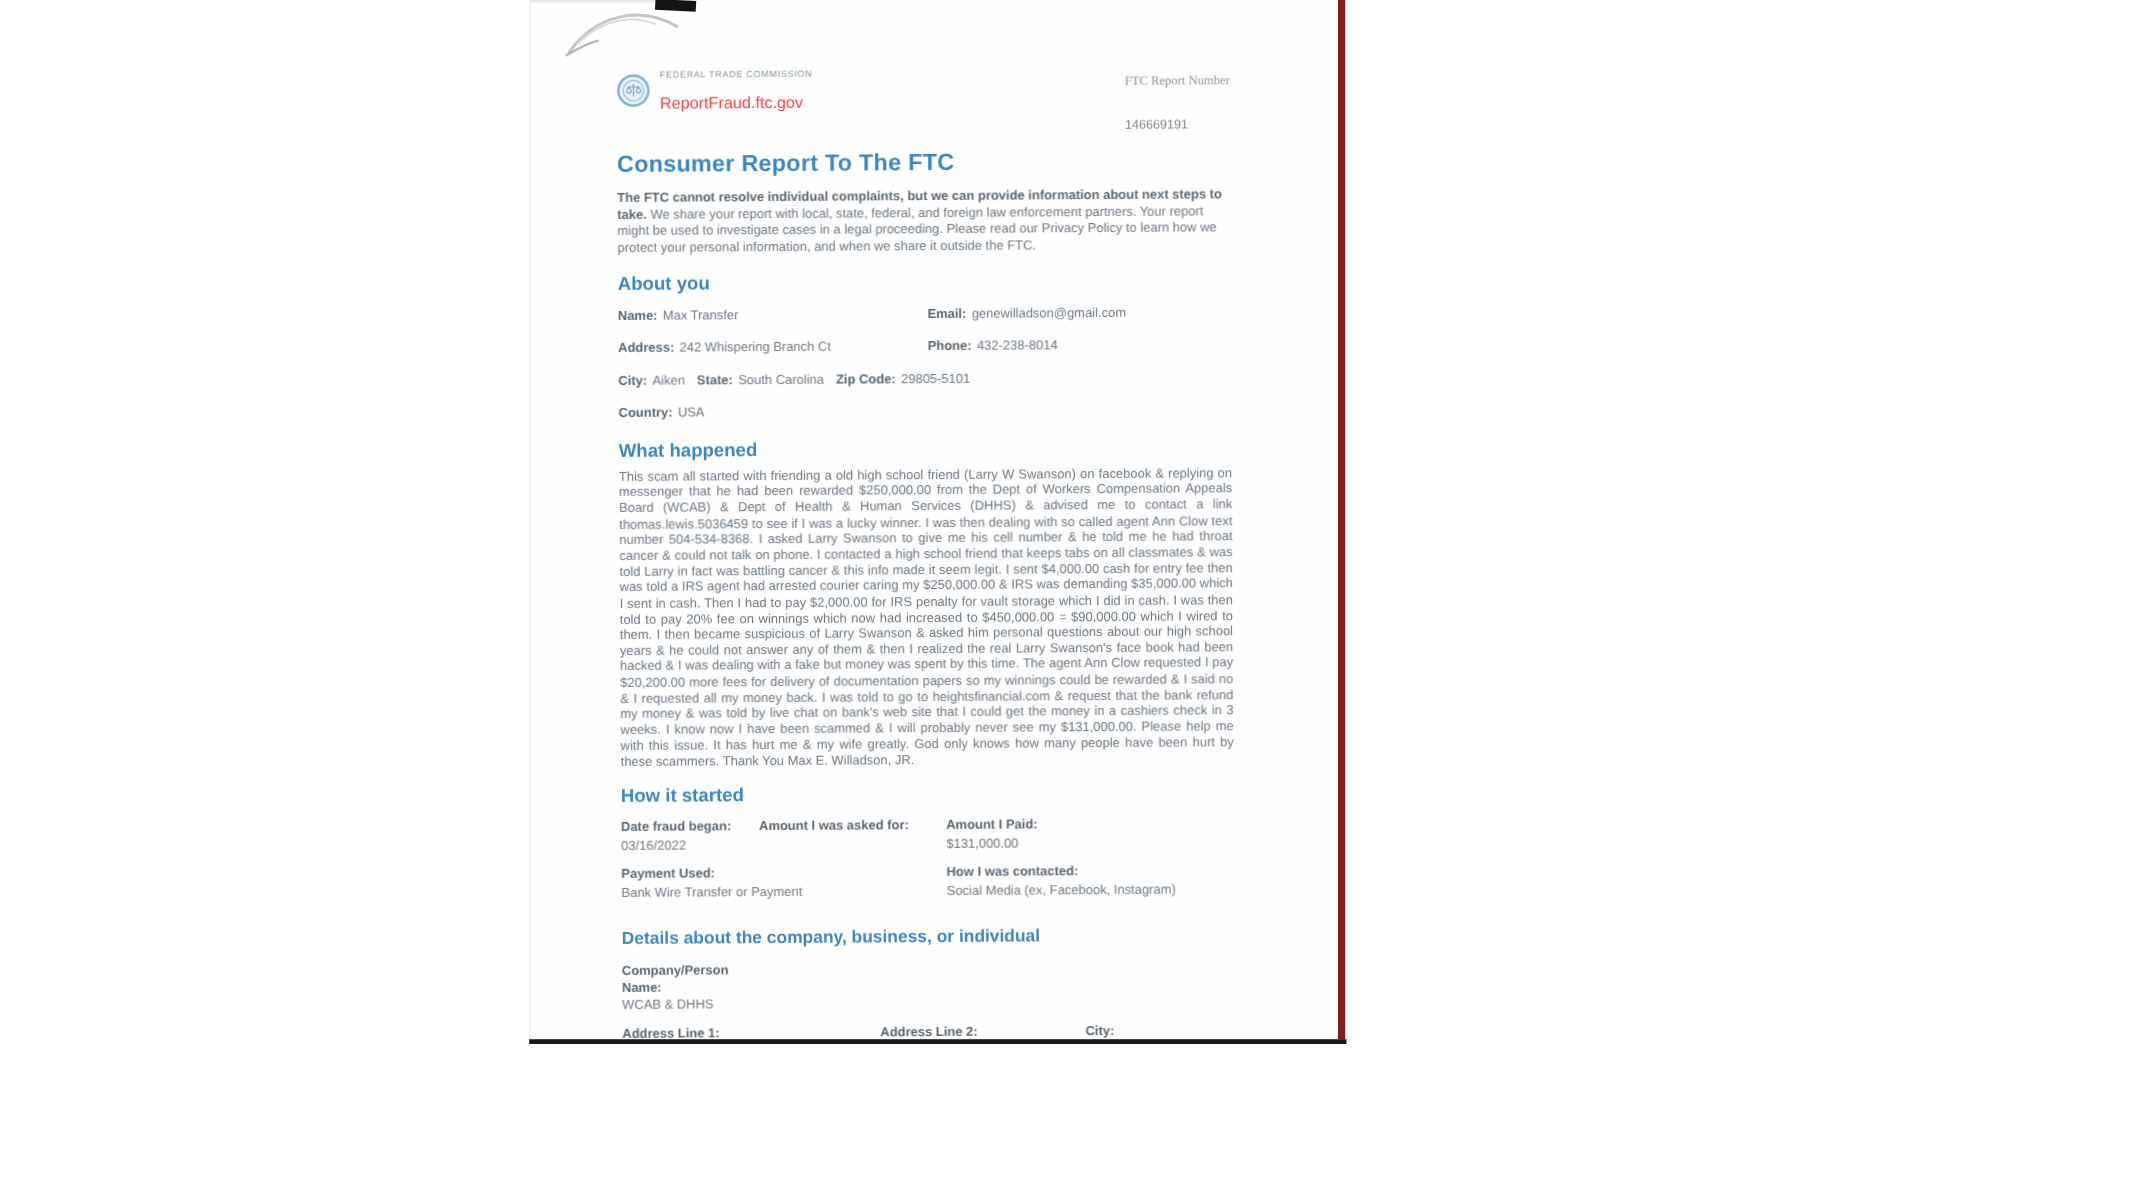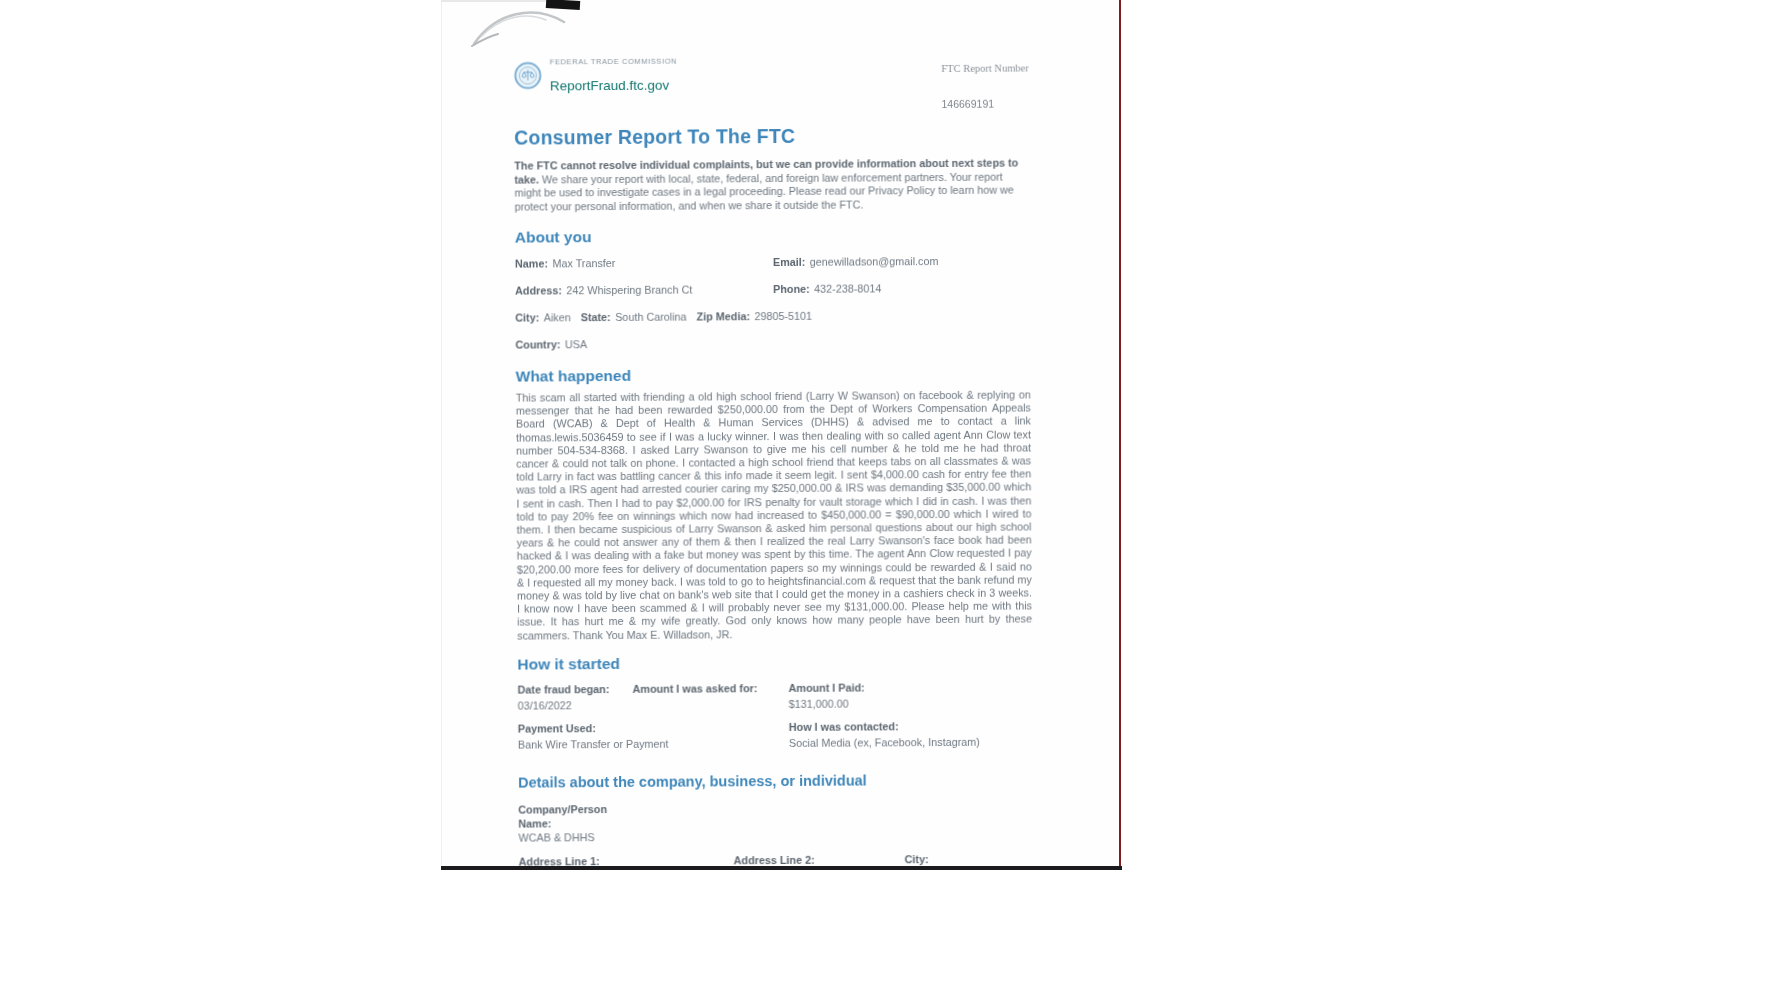--- a/index.html
+++ b/index.html
@@ -3,21 +3,21 @@
 <meta charset="utf-8">
 <style>
   * { margin:0; padding:0; box-sizing:border-box; }
   html,body { width:1778px; height:1000px; background:#ffffff; overflow:hidden;
               font-family:"Liberation Sans", sans-serif; }
 
   
   .page {
     position:absolute; left:441px; top:0; width:680px; height:866px;
     background:#fefefe; overflow:hidden;
-    border-left:1px solid #efefef; border-right:2px solid #7f1d1d;
+    border-left:1px solid #efefef; border-right:6px solid #7f1d1d;
   }
   .page-bottom-line {
     position:absolute; left:441px; top:866px; width:681px; height:4px;
     background:#1b1b1d;
   }
   .page-content {
     position:absolute; inset:0; padding:56px 88px 0 74px;
     transform:rotate(-0.35deg); transform-origin:50% 50%;
     filter:blur(0.3px);
     color:#6f7982;
@@ -31,21 +31,21 @@
   .artifact-scribble { position:absolute; left:468px; top:2px; z-index:5; }
   .artifact-topline {
     position:absolute; left:441px; top:0; width:110px; height:2px;
     background:#e8e8e8; z-index:4;
   }
 
   
   .hdr-row { display:flex; justify-content:space-between; align-items:flex-start; }
   .logo-block { display:flex; align-items:center; gap:8px; }
   .logo-text .agency { font-size:7.5px; letter-spacing:0.6px; color:#8795a0; }
-  .logo-text .site   { font-size:13.5px; color:#0f766e; margin-top:12px; }
+  .logo-text .site   { font-size:13.5px; color:#ef4444; margin-top:12px; }
   .report-block { text-align:left; margin-top:8px; }
   .report-block .rlabel { font-size:10.5px; color:#8a9198;font-family:Liberation Serif, serif; }
   .report-block .rvalue { font-size:10.5px; color:#7d858c; margin-top:24px; }
 
   
   .doc-title { margin-top:14px; font-size:19.5px; font-weight:700;
                color:#3e86ba; letter-spacing:0.2px; }
   .intro { margin-top:10px; font-size:10.8px; line-height:13.5px; color:#6d7780; }
   .intro .lead { font-weight:700; color:#5d6770; }
 
@@ -138,21 +138,21 @@
       <div class="full csz">
         <span class="inline-pair">
           <span class="lbl">City:</span>
           <span class="val">Aiken</span>
         </span>
         <span class="inline-pair">
           <span class="lbl">State:</span>
           <span class="val">South Carolina</span>
         </span>
         <span class="inline-pair">
-          <span class="lbl">Zip Media:</span>
+          <span class="lbl">Zip Code:</span>
           <span class="val">29805-5101</span>
         </span>
       </div>
       <div class="full">
         <span class="lbl">Country:</span>
         <span class="val">USA</span>
       </div>
     </div>
 
     <div class="sec-h mt-what">What happened</div>

